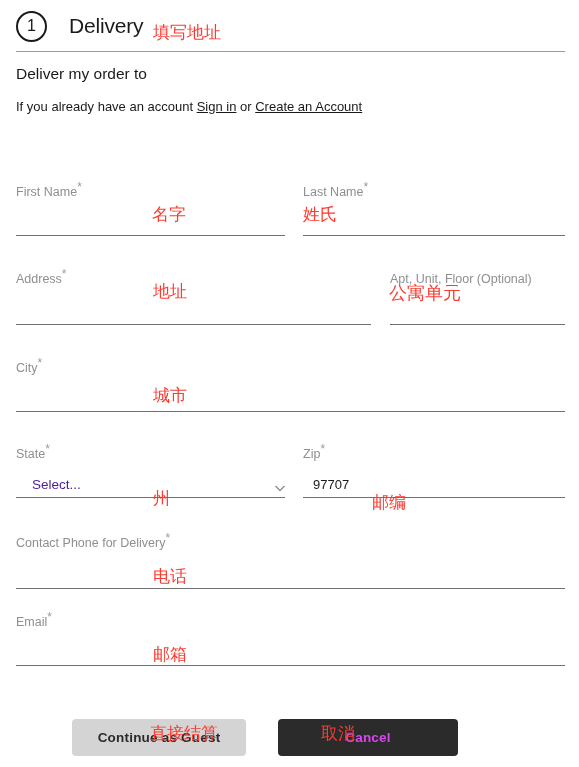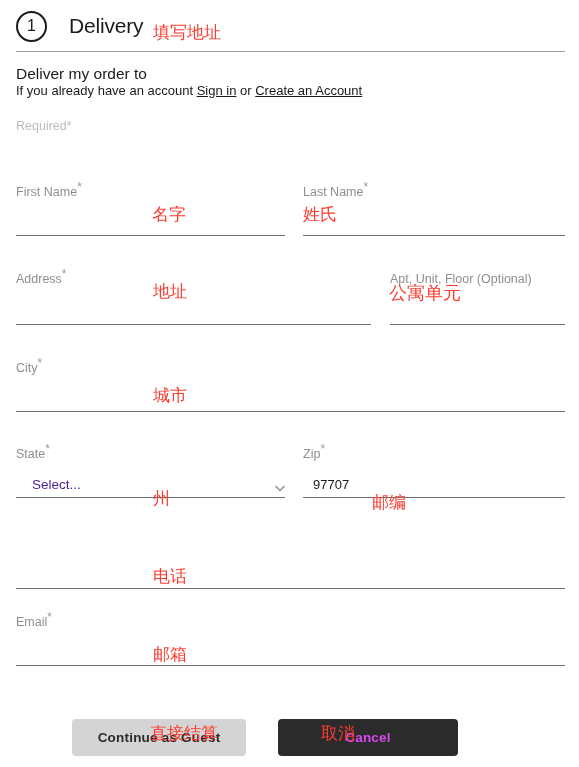--- a/index.html
+++ b/index.html
@@ -62,21 +62,21 @@
   }
   .section-title {
     font-size: 15.5px;
     color: #1a1a1a;
     margin-top: 25px;
     font-weight: 400;
   }
   .account-line {
     font-size: 13px;
     color: #1a1a1a;
-    margin-top: 0;
+    margin-top: 16px;
     white-space: nowrap;
   }
   .account-line a {
     color: #1a1a1a;
     text-decoration: underline;
   }
   .required-note {
     font-size: 12.5px;
     color: #bdbdbd;
     margin-top: 21px;
@@ -177,21 +177,20 @@
 </div>
 <div class="anno" style="left:153px; top:24px;">填写地址</div>
 <div class="header-divider"></div>
 
 <div class="form-wrap">
 
   <div class="section-title">Deliver my order to</div>
 
   <div class="account-line"><span>If you already have an account </span><a href="#">Sign in</a><span> or </span><a href="#">Create an Account</a></div>
 
-  <div class="required-note">Required*</div>
 </div>
 
 <div class="field" style="left:16px; top:185px; width:269px; height:50px;">
   <div class="label"><span>First Name</span><span class="star">*</span></div>
   <div class="input-value" style="left:0; top:22px;"></div>
   <div class="input-line" style="top:50px; width:269px;"></div>
 </div>
 <div class="anno" style="left:152px; top:206px;">名字</div>
 
 <div class="field" style="left:303px; top:185px; width:262px; height:50px;">
@@ -235,20 +234,21 @@
 <div class="anno" style="left:153px; top:490px;">州</div>
 
 <div class="field" style="left:303px; top:447px; width:262px; height:50px;">
   <div class="label"><span>Zip</span><span class="star">*</span></div>
   <div class="input-value" style="left:10px; top:30px;">97707</div>
   <div class="input-line" style="top:50px; width:262px;"></div>
 </div>
 <div class="anno" style="left:372px; top:494px;">邮编</div>
 
 <div class="field" style="left:16px; top:536px; width:549px; height:52px;">
+  <div class="label"><span>Contact Phone for Delivery</span><span class="star">*</span></div>
   <div class="input-value" style="left:0; top:24px;"></div>
   <div class="input-line" style="top:52px; width:549px;"></div>
 </div>
 <div class="anno" style="left:153px; top:568px;">电话</div>
 
 <div class="field" style="left:16px; top:615px; width:549px; height:50px;">
   <div class="label"><span>Email</span><span class="star">*</span></div>
   <div class="input-value" style="left:0; top:24px;"></div>
   <div class="input-line" style="top:50px; width:549px;"></div>
 </div>

